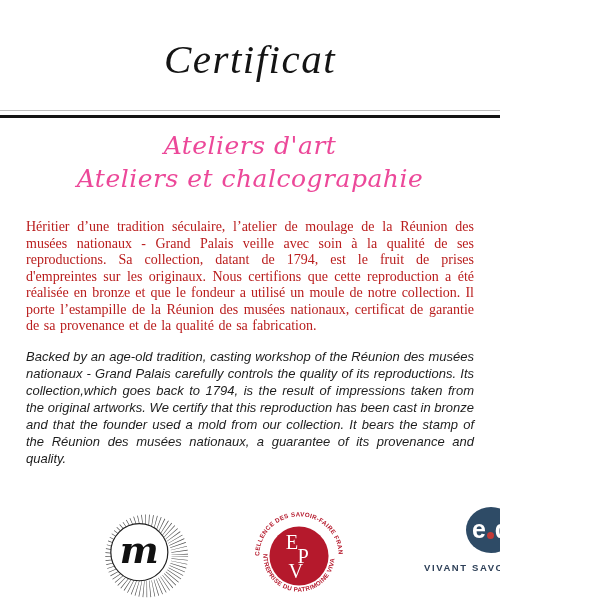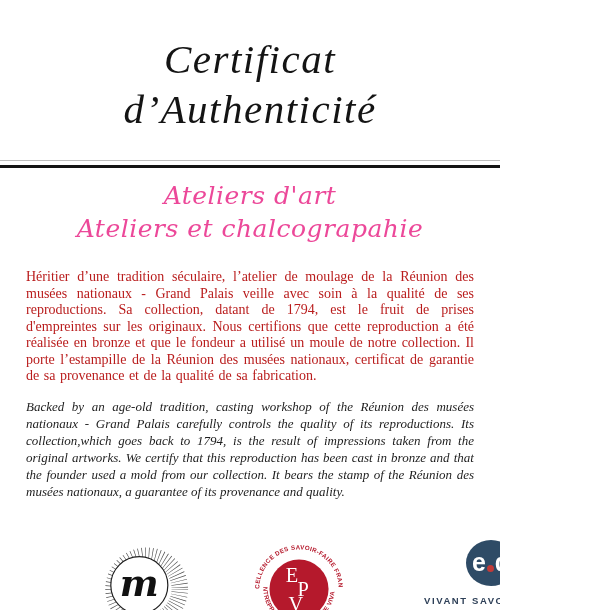--- a/index.html
+++ b/index.html
@@ -25,21 +25,21 @@
     font-size:25px; line-height:33px; color:#ec4899; letter-spacing:0.5px;
   }
   
   .para-fr {
     margin:24px 26px 0; text-align:justify;
     font-family:"Liberation Serif", serif;
     font-size:14px; line-height:16.5px; color:#b91c1c; word-spacing:1px;
   }
   .para-en {
     margin:13px 26px 0; text-align:justify;
-    font-family:Liberation Serif, serif; font-style:italic;
+    font-family:Liberation Sans, sans-serif; font-style:italic;
     font-size:13px; line-height:17px; color:#1d1d1d;
   }
   
   .logo-row { position:relative; margin-top:34px; height:120px; }
   .rmn-wrap { position:absolute; left:94px; top:8px; }
   .rmn-m {
     font-family:"DejaVu Serif", serif; font-style:italic; font-weight:bold;
     font-size:40px; fill:#111111;
   }
   .epv-wrap { position:absolute; left:246px; top:0; }
@@ -70,21 +70,20 @@
     display:flex; align-items:center; justify-content:center; gap:3px;
   }
 </style>
 </head>
 <body>
 
 <div class="page">
 
   <div class="title-block">
     <div class="title-line">Certificat</div>
-    <div class="title-line">d’Authenticité</div>
   </div>
 
   <div class="rule">
     <div class="rule-light"></div>
     <div class="rule-dark"></div>
   </div>
 
   <div class="subtitle-block">
     <div class="subtitle-line">Ateliers d'art</div>
     <div class="subtitle-line">Ateliers et chalcograpahie</div>

